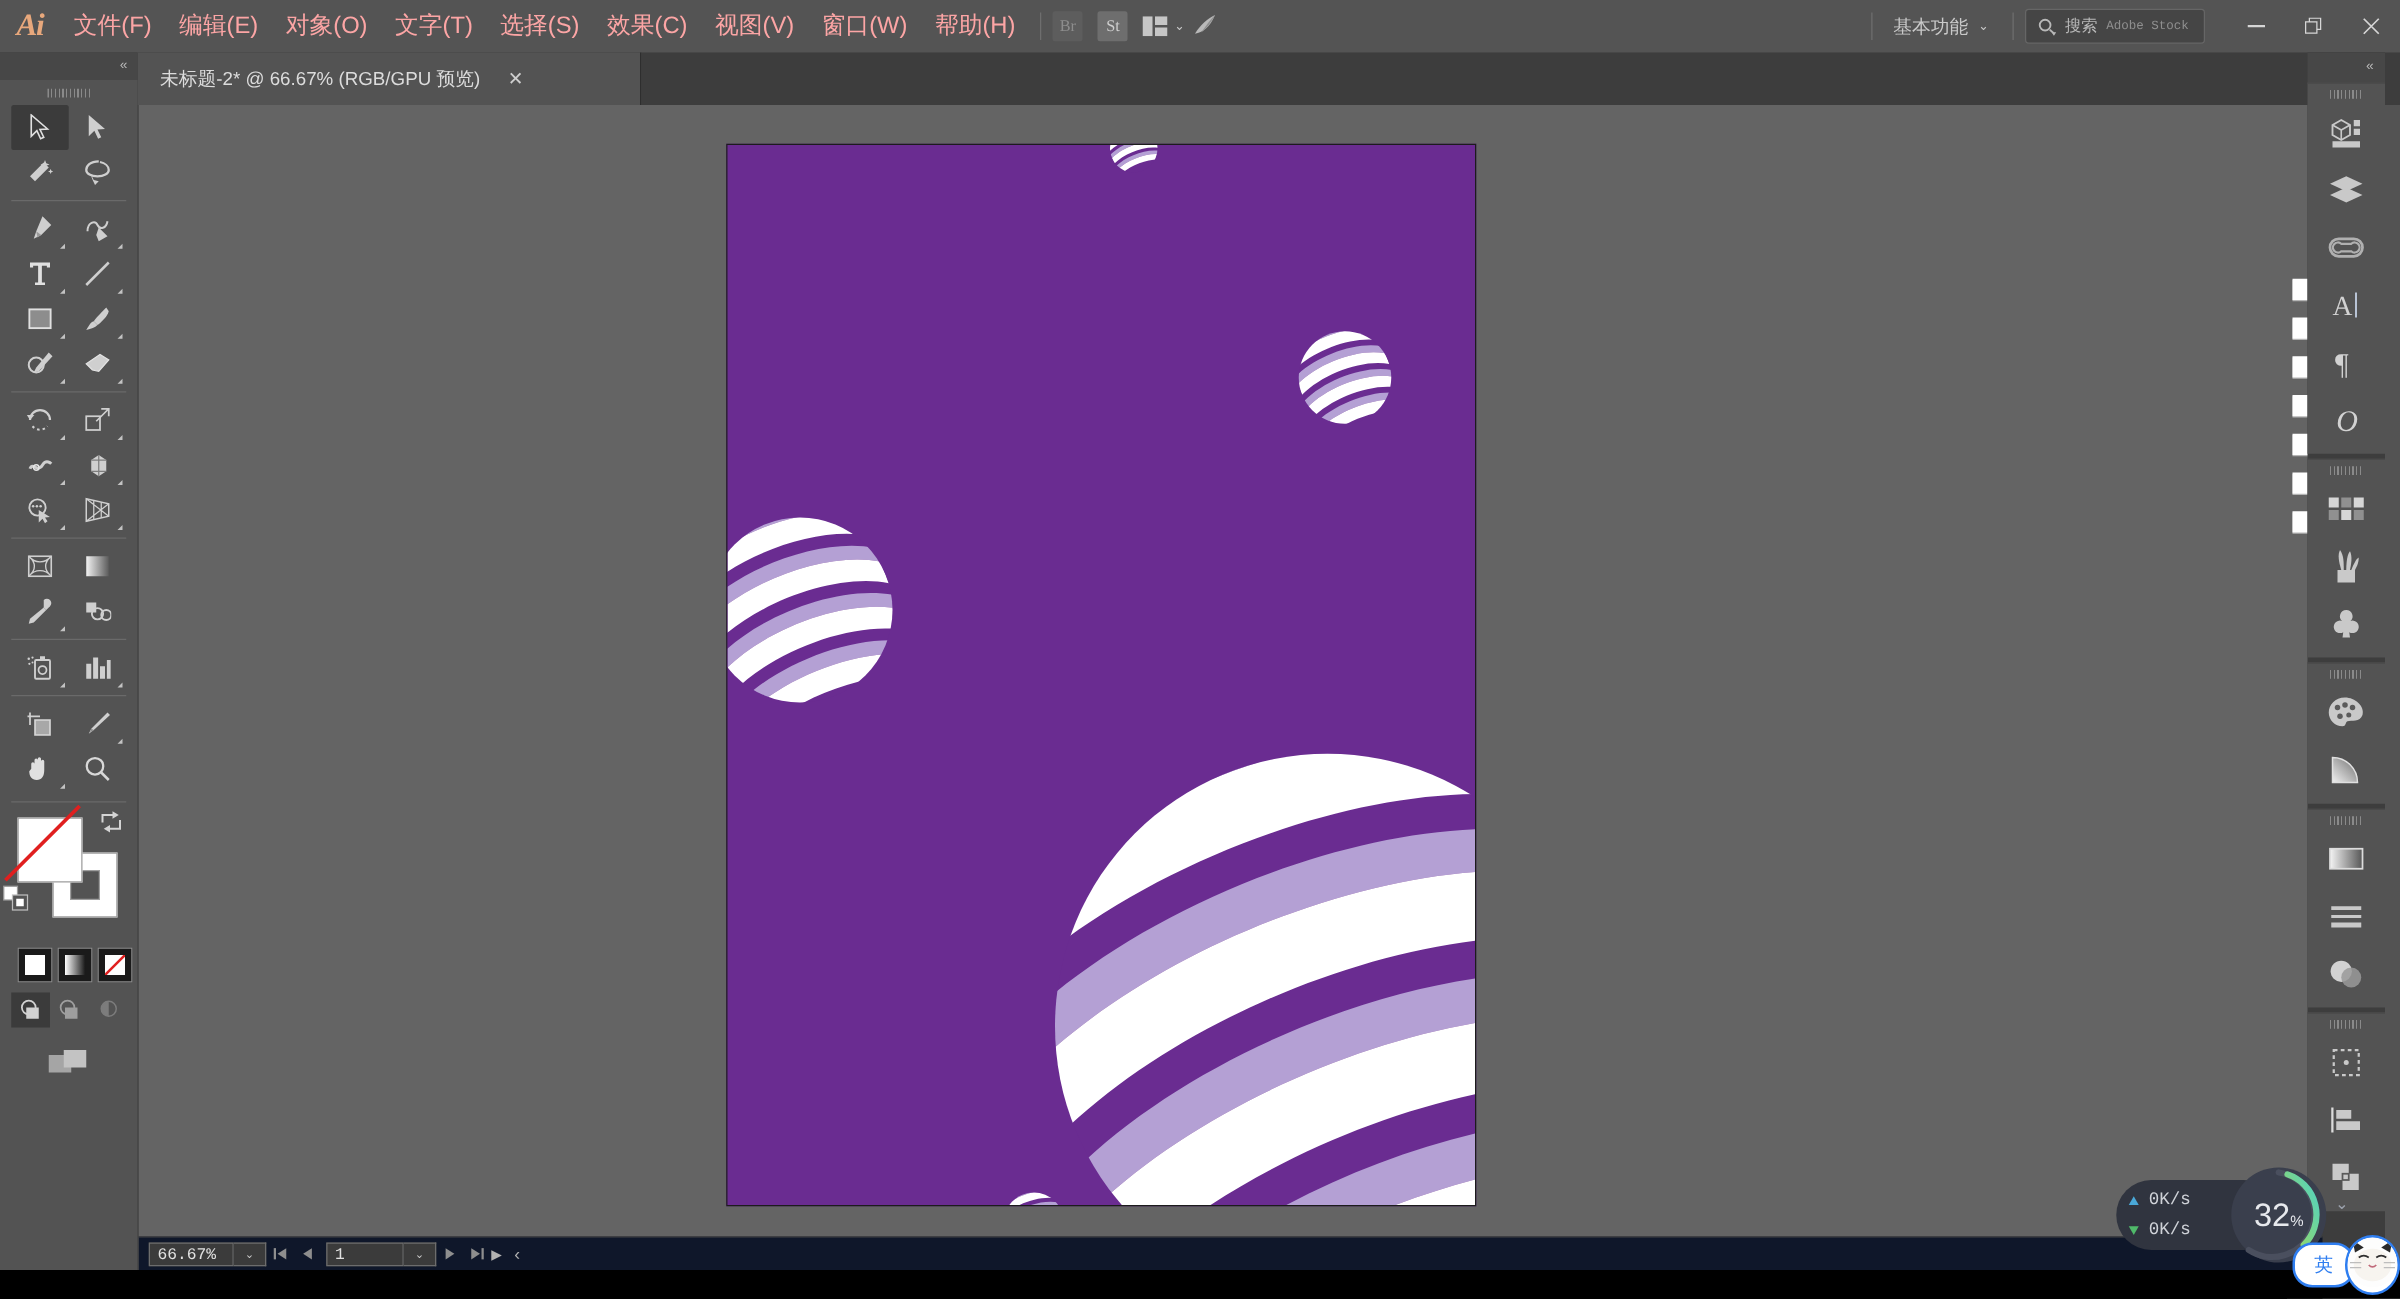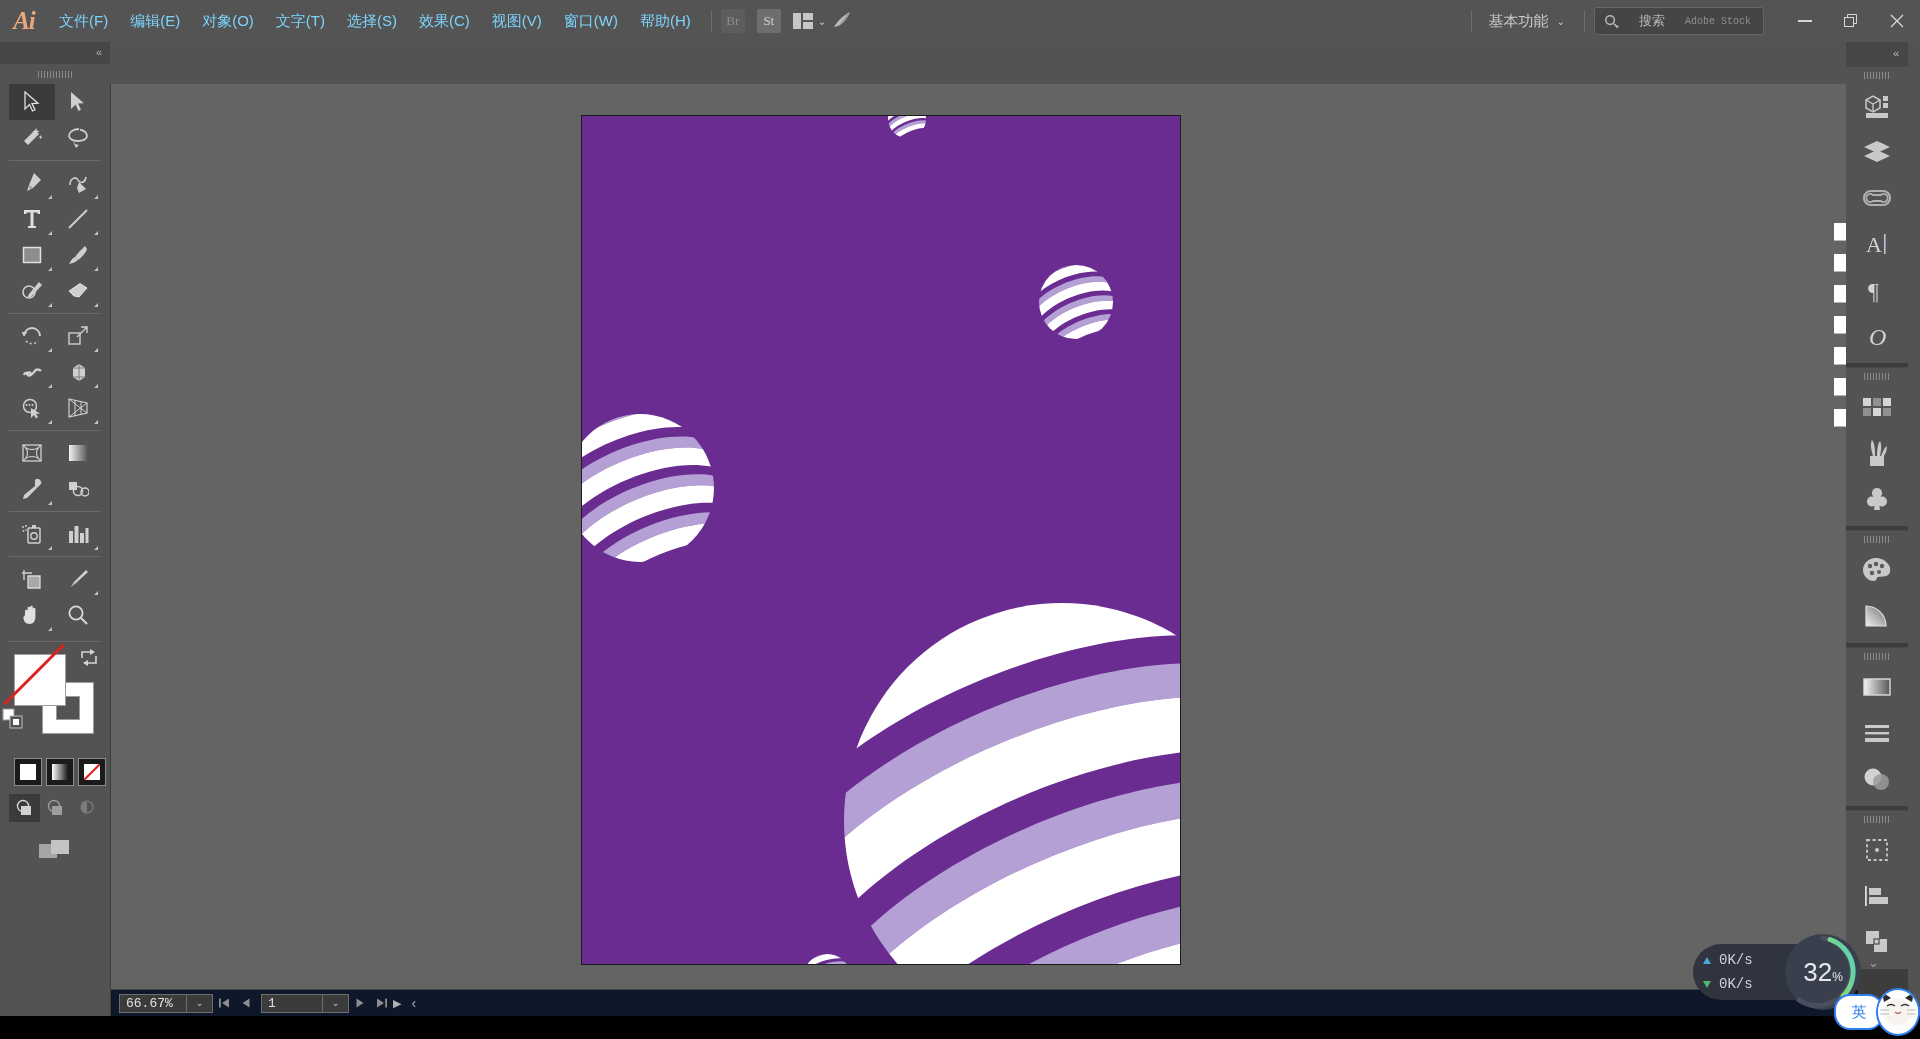--- a/index.html
+++ b/index.html
@@ -16,36 +16,36 @@
   .menubar{
     position:absolute;left:0;top:0;width:1920px;height:42px;
     background:#545454;display:flex;align-items:center;
   }
   .ai-logo{
     width:48px;height:42px;display:flex;align-items:center;justify-content:center;
     color:#e8a87c;font-size:25px;font-weight:bold;font-style:italic;
     letter-spacing:-1px;font-family:"Liberation Serif",serif;
   }
   .menu-item{
-    padding:0 11px;height:42px;line-height:42px;font-size:15px;color:#7dd3fc;
+    padding:0 11px;height:42px;line-height:42px;font-size:19px;color:#fca5a5;
     cursor:default;white-space:nowrap;
   }
   .mb-sep{width:1px;height:22px;background:#6e6e6e;margin:0 9px;}
   .sq-btn{
     width:24px;height:24px;border-radius:2px;background:#6e6e6e;
     display:flex;align-items:center;justify-content:center;
     font-size:13px;color:#cfcfcf;margin-right:12px;font-family:"Liberation Serif",serif;
   }
   .sq-btn.dim{background:#5d5d5d;color:#8d8d8d;}
   .arrange-icon{display:flex;align-items:center;gap:5px;margin-right:4px;}
   .chev{font-size:10px;color:#c9c9c9;}
   .spacer{flex:1;}
   .workspace-label{font-size:15px;color:#c9c9c9;padding:0 8px;}
   .stock-search{
-    display:flex;align-items:center;gap:20px;height:26px;padding:0 12px 0 9px;
+    display:flex;align-items:center;gap:7px;height:26px;padding:0 12px 0 9px;
     background:#454545;border:1px solid #666;border-radius:3px;margin-right:18px;
   }
   .stock-search .lbl{font-size:13px;color:#b8b8b8;}
   .stock-search .ph{font-size:10px;color:#8f8f8f;font-family:"Liberation Mono",monospace;}
   .wincontrols{display:flex;align-items:center;height:42px;}
   .wc{width:46px;height:42px;display:flex;align-items:center;justify-content:center;color:#d6d6d6;font-size:14px;}
 
   
   .tabbar{
     position:absolute;left:0;top:42px;width:1920px;height:42px;background:#3d3d3d;
@@ -301,20 +301,26 @@
         </svg>
       </div>
       <div class="wc close">
         <svg width="14" height="14" viewBox="0 0 14 14">
           <path d="M1 1 L13 13 M13 1 L1 13" stroke="#d6d6d6" stroke-width="1.4"></path>
         </svg>
       </div>
     </div>
   </div>
 
+  <div class="tabbar">
+    <div class="tab">
+      <span class="tab-title">未标题-2* @ 66.67% (RGB/GPU 预览)</span>
+      <span class="tab-close">✕</span>
+    </div>
+  </div>
   <div class="tb-collapse">«</div>
   <div class="tb-grip">
     <div class="grip-dots"></div>
   </div>
 
   <div class="toolbar">
     <div class="tool-grid">
 
       <div class="tool t-left active">
         <svg width="20" height="22" viewBox="0 0 20 22">

